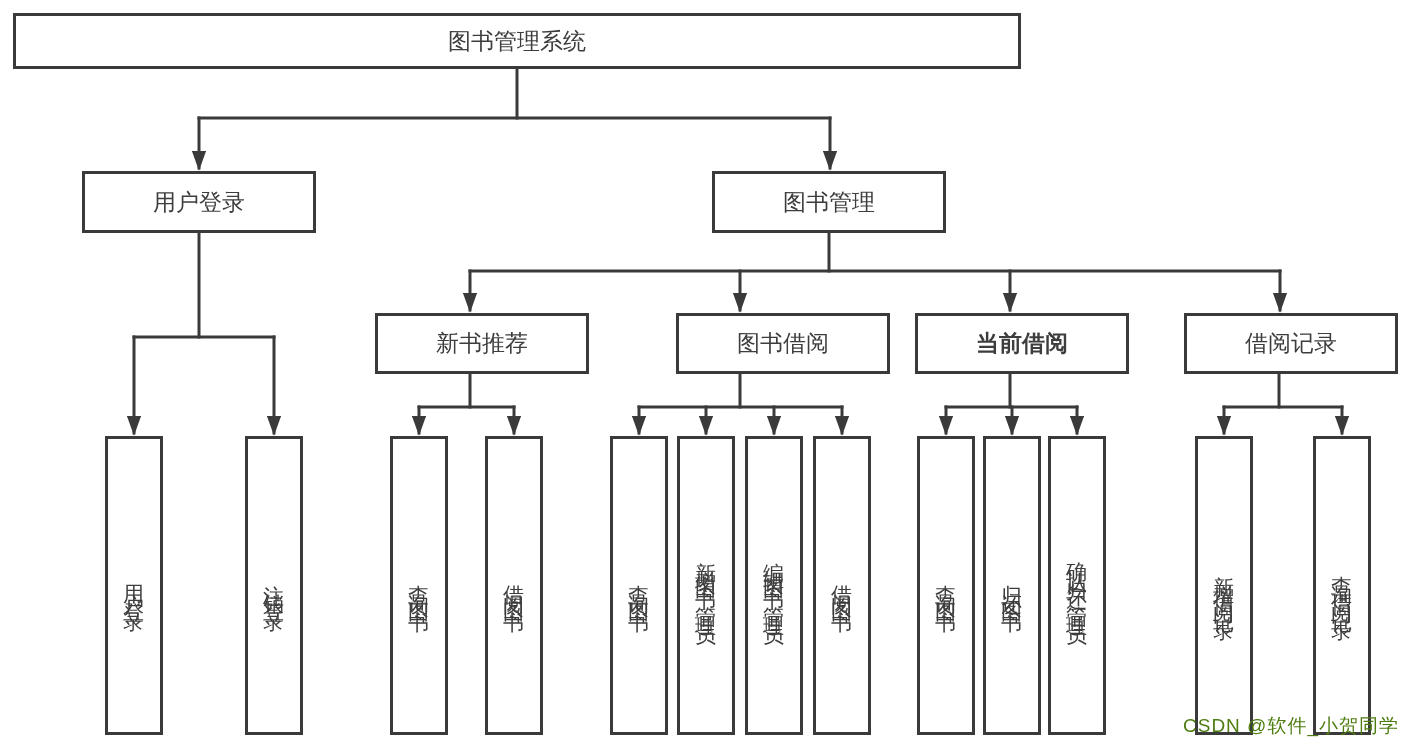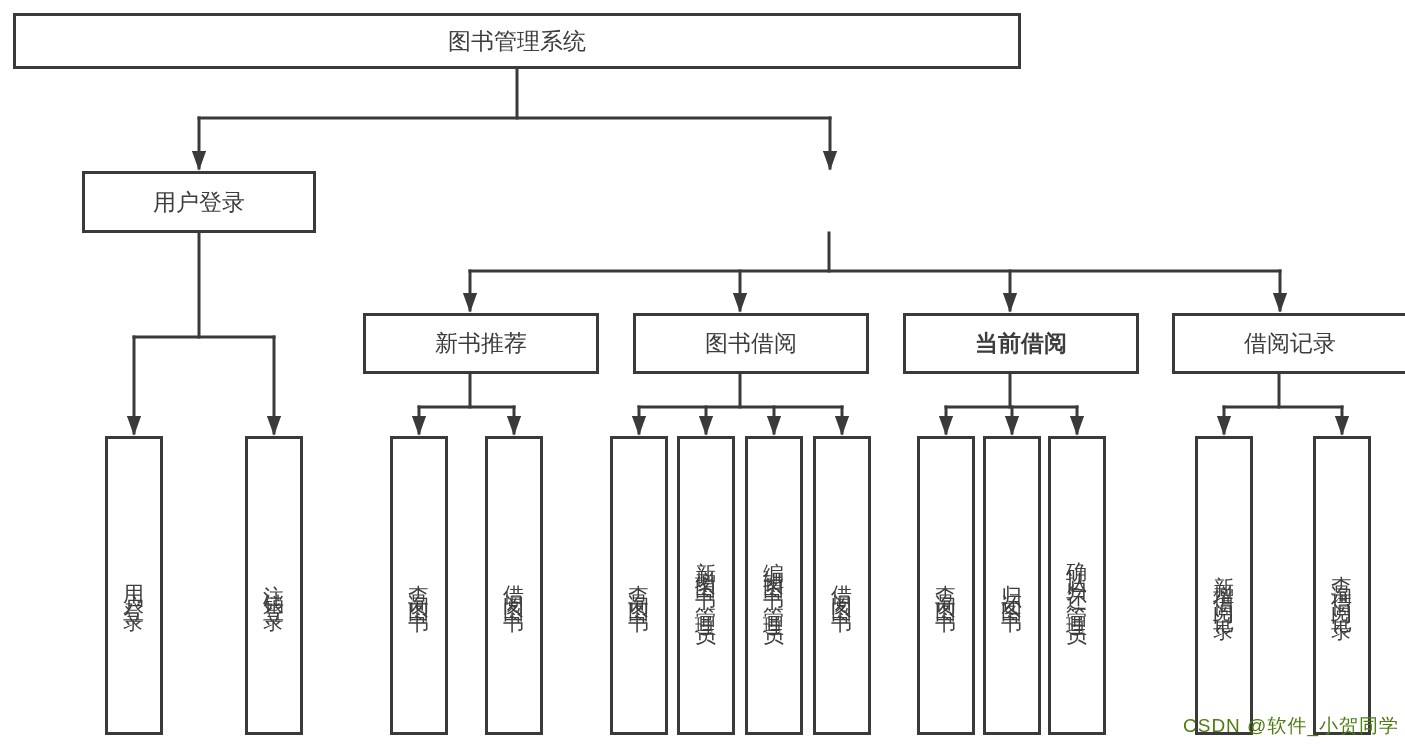--- a/index.html
+++ b/index.html
@@ -27,21 +27,21 @@
     border: 3px solid #3a3a3a;
     background: #ffffff;
     display: flex;
     align-items: center;
     justify-content: center;
     color: #3d3d3d;
   }
   .h-node { font-size: 23px; }
   .root-node { left: 13px; top: 13px; width: 1008px; height: 56px; }
   .l2-node { top: 171px; width: 234px; height: 62px; }
-  .l3-node { top: 313px; width: 236px; height: 61px; }
+  .l3-node { top: 313px; width: 214px; height: 61px; margin-left: 12px; }
   .leaf {
     top: 436px;
     width: 58px;
     height: 299px;
   }
   .v-label {
     writing-mode: vertical-lr;
     text-orientation: mixed;
     letter-spacing: 9px;
     font-size: 21px;
@@ -113,25 +113,28 @@
     </g>
   </svg>
 
   <div class="node h-node root-node">
     <span>图书管理系统</span>
   </div>
 
   <div class="node h-node l2-node" style="left:82px;">
     <span>用户登录</span>
   </div>
+  <div class="node h-node l2-node" style="left:712px;">
+    <span>图书管理</span>
+  </div>
 
   <div class="node h-node l3-node" style="left:363px;">
     <span>新书推荐</span>
   </div>
-  <div class="node h-node l3-node" style="left:633px;">
+  <div class="node h-node l3-node" style="left:664px;">
     <span>图书借阅</span>
   </div>
   <div class="node h-node l3-node" style="left:903px;font-weight:bold;">
     <span>当前借阅</span>
   </div>
   <div class="node h-node l3-node" style="left:1172px;">
     <span>借阅记录</span>
   </div>
 
   <div class="node leaf" style="left:105px;">

